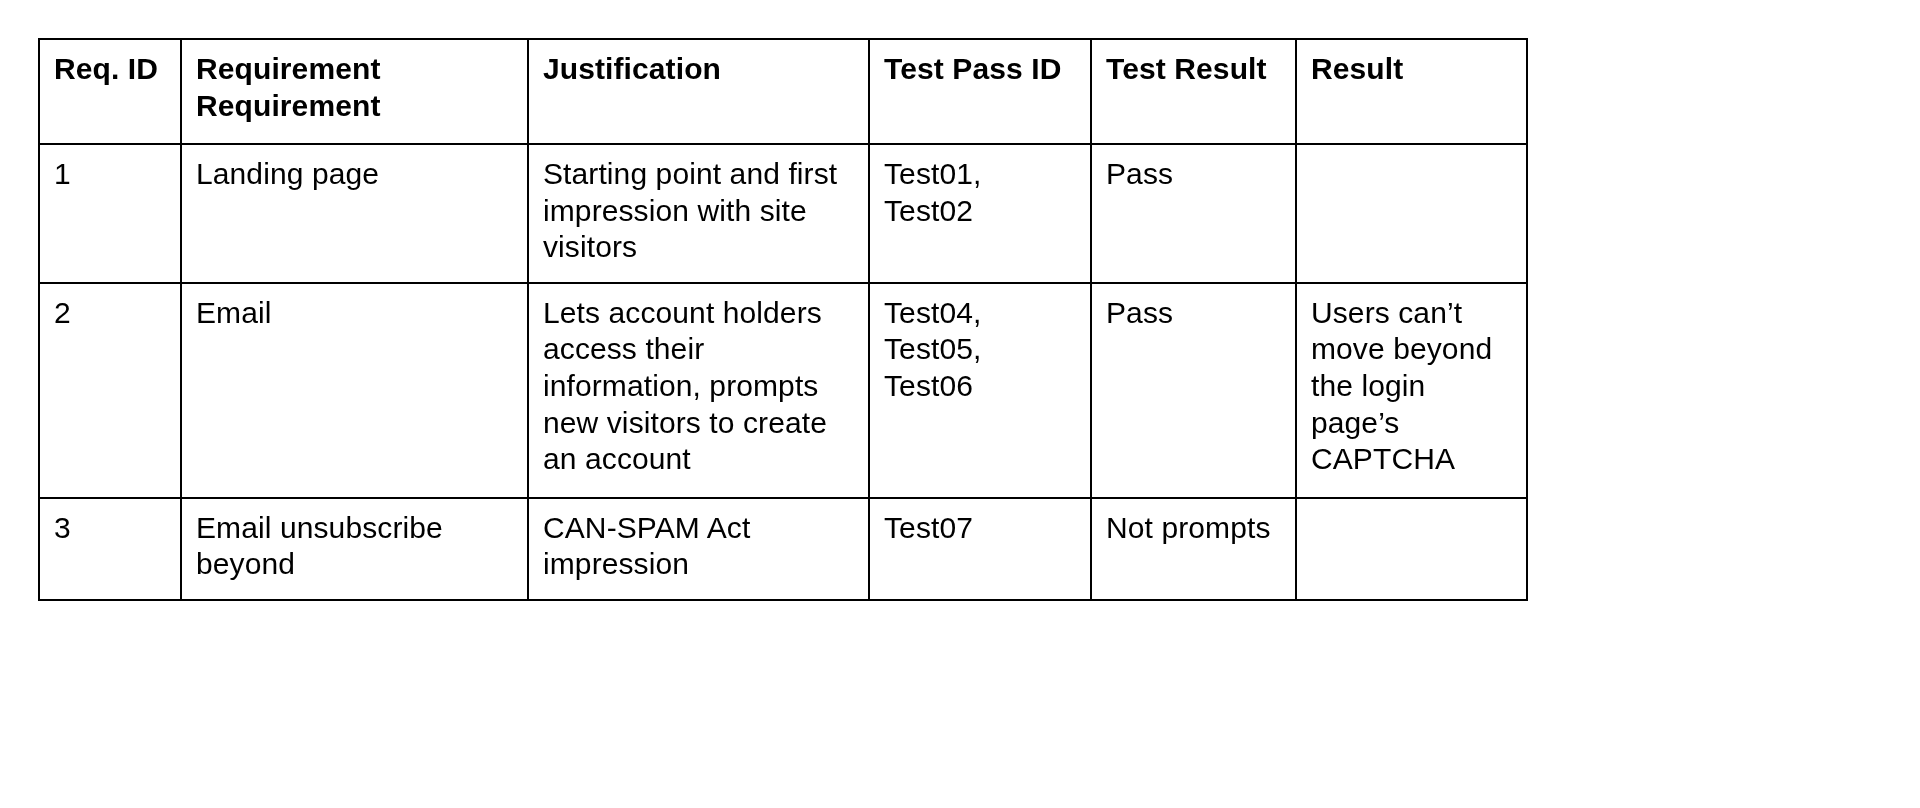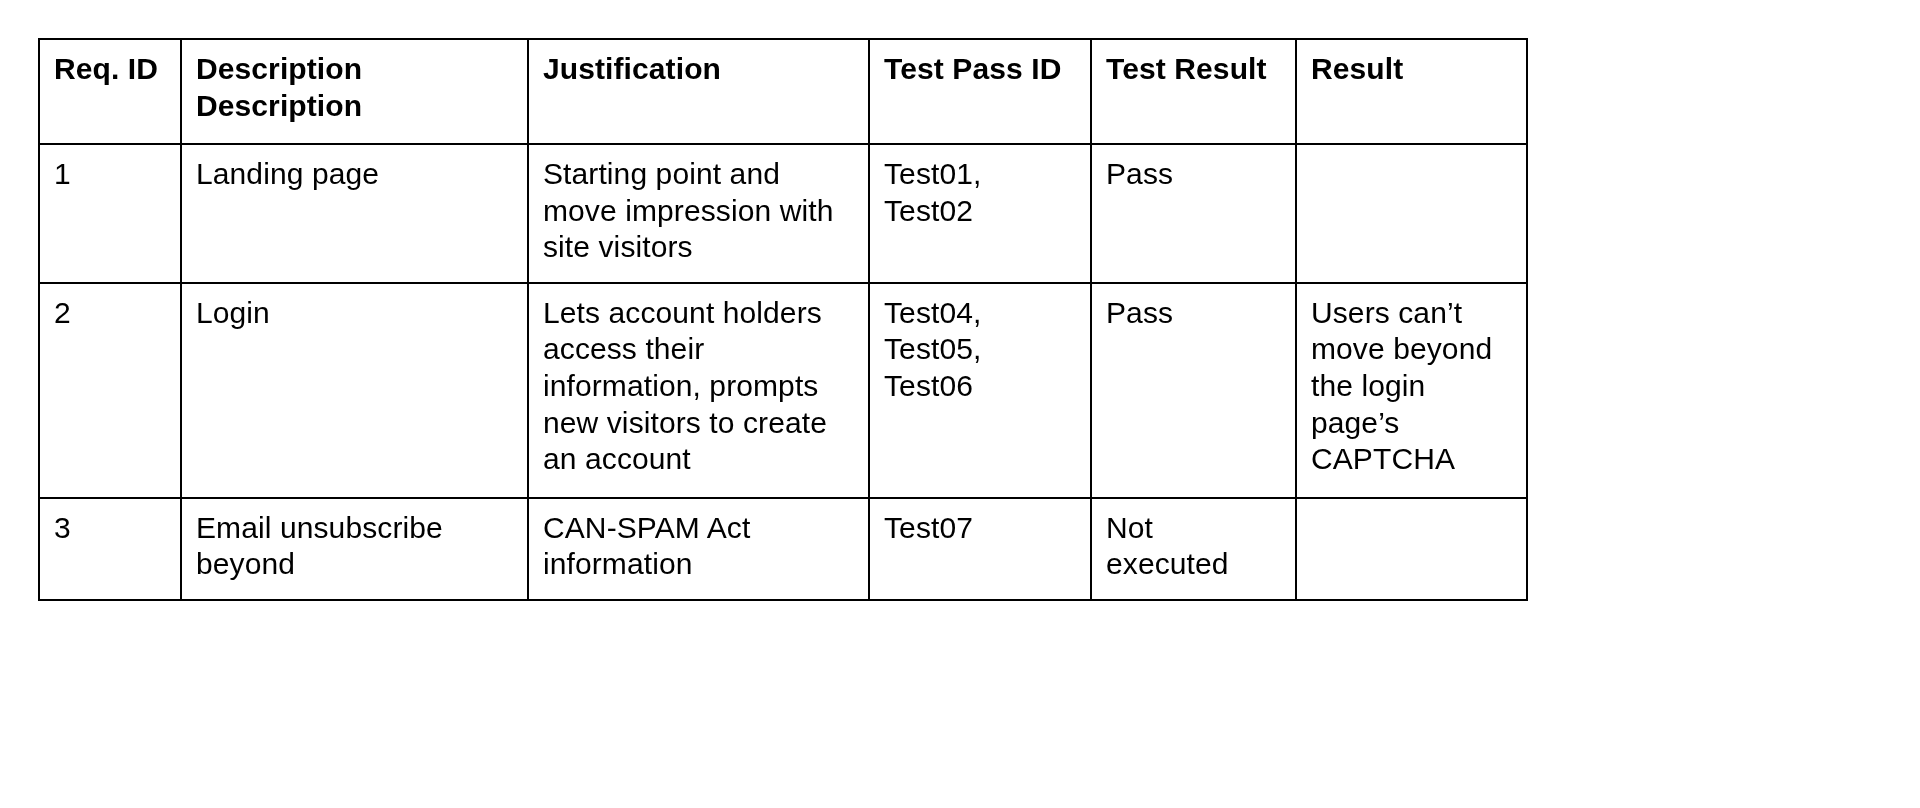--- a/index.html
+++ b/index.html
@@ -81,21 +81,21 @@
         <col class="c-tcid">
         <col class="c-tres">
         <col class="c-notes">
       </colgroup>
       <thead>
         <tr class="header-row">
           <th>
             <span class="cell-text">Req. ID</span>
           </th>
           <th>
-            <span class="cell-text">Description Description</span>
+            <span class="cell-text">Requirement Requirement</span>
           </th>
           <th>
             <span class="cell-text">Justification</span>
           </th>
           <th>
             <span class="cell-text">Test Pass ID</span>
           </th>
           <th>
             <span class="cell-text">Test Result</span>
           </th>
@@ -106,38 +106,38 @@
       </thead>
       <tbody>
         <tr class="row-1">
           <td>
             <span class="cell-text">1</span>
           </td>
           <td>
             <span class="cell-text">Landing page</span>
           </td>
           <td>
-            <span class="cell-text">Starting point and move impression with site visitors</span>
+            <span class="cell-text">Starting point and first impression with site visitors</span>
           </td>
           <td>
             <span class="cell-text">Test01, Test02</span>
           </td>
           <td>
             <span class="cell-text">Pass</span>
           </td>
           <td>
             <span class="cell-text empty-cell"></span>
           </td>
         </tr>
         <tr class="row-2">
           <td>
             <span class="cell-text">2</span>
           </td>
           <td>
-            <span class="cell-text">Login</span>
+            <span class="cell-text">Email</span>
           </td>
           <td>
             <span class="cell-text">Lets account holders access their information, prompts new visitors to create an account</span>
           </td>
           <td>
             <span class="cell-text">Test04, Test05, Test06</span>
           </td>
           <td>
             <span class="cell-text">Pass</span>
           </td>
@@ -146,27 +146,27 @@
           </td>
         </tr>
         <tr class="row-3">
           <td>
             <span class="cell-text">3</span>
           </td>
           <td>
             <span class="cell-text">Email unsubscribe beyond</span>
           </td>
           <td>
-            <span class="cell-text">CAN-SPAM Act information</span>
+            <span class="cell-text">CAN-SPAM Act impression</span>
           </td>
           <td>
             <span class="cell-text">Test07</span>
           </td>
           <td>
-            <span class="cell-text">Not executed</span>
+            <span class="cell-text">Not prompts</span>
           </td>
           <td>
             <span class="cell-text empty-cell"></span>
           </td>
         </tr>
       </tbody>
     </table>
   </div>
 </div>
 

